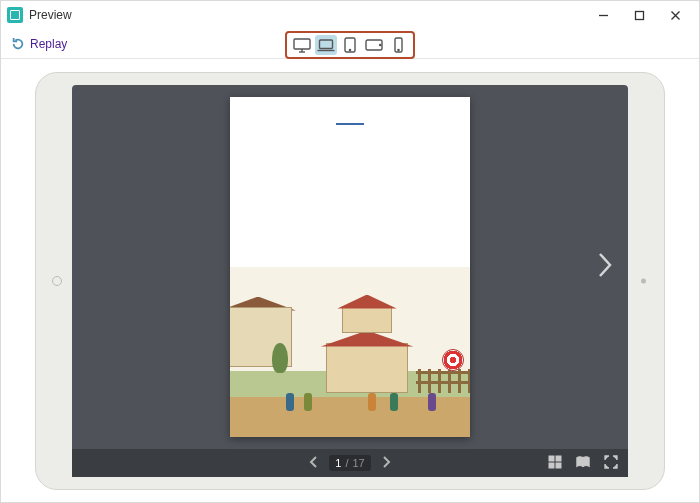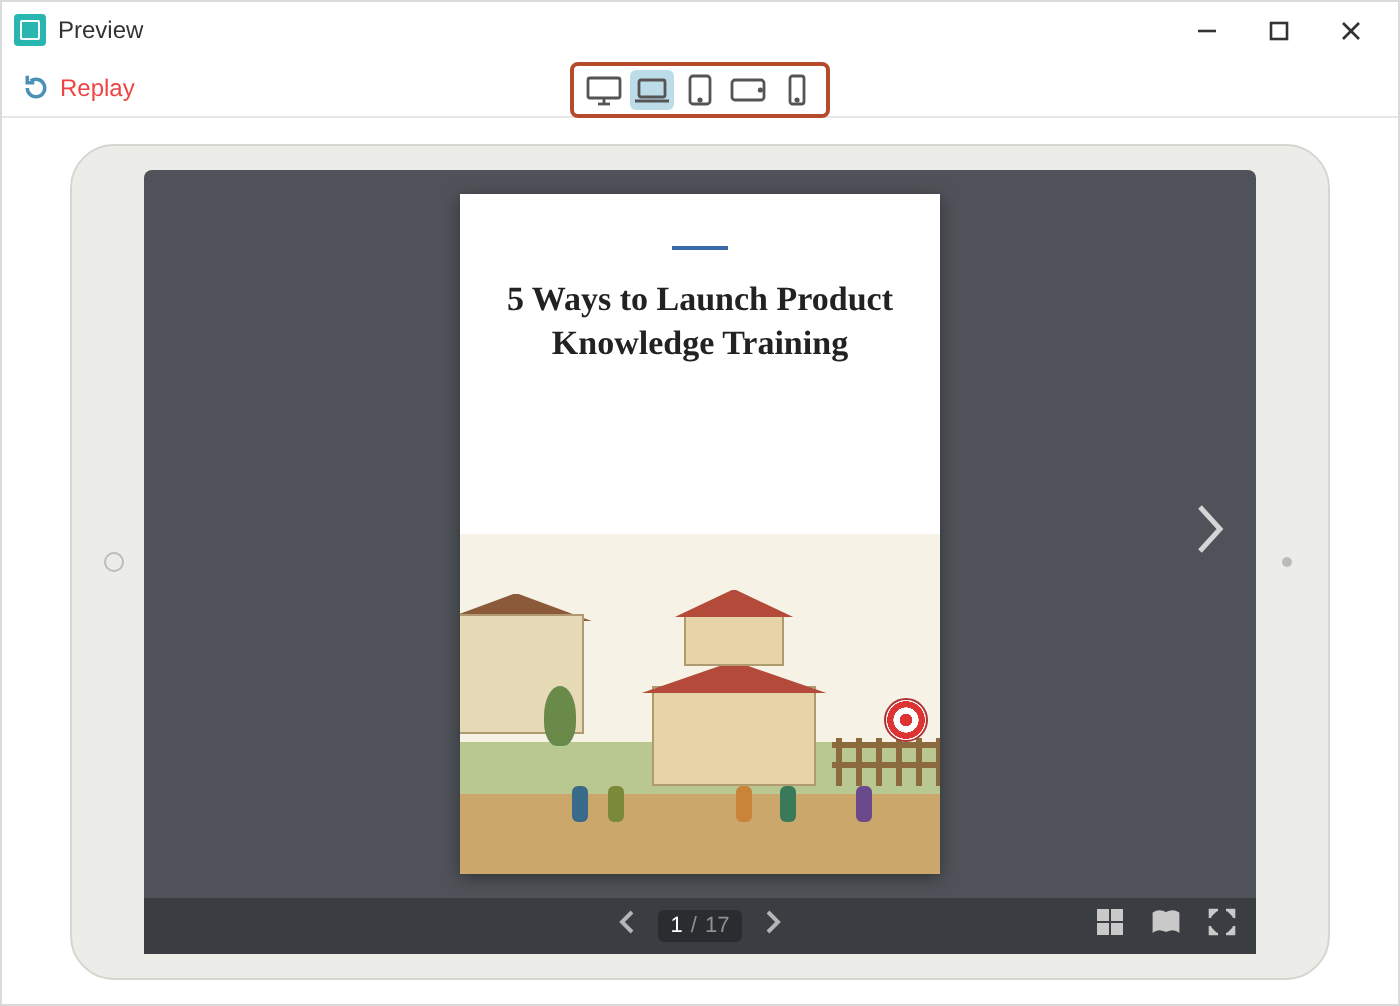--- a/index.html
+++ b/index.html
@@ -48,21 +48,21 @@
     height: 30px;
     background:#fff;
     display:flex;
     align-items:center;
     padding: 0 10px;
     position:relative;
     border-bottom:1px solid #e6e6e6;
   }
   .replay-btn {
     display:flex; align-items:center; gap:5px;
-    font-size:12px; color:#ef4444;
+    font-size:12px; color:#4c1d95;
   }
   .replay-btn svg { width:14px; height:14px; stroke:#4a90b8; stroke-width:2; fill:none; }
   .device-group {
     position:absolute;
     left:50%; transform:translateX(-50%);
     top:2px;
     display:flex; gap:2px;
     border:2px solid #b64a2c;
     border-radius:4px;
     padding:2px 4px;
@@ -274,21 +274,20 @@
 
   <div class="preview-area">
     <div class="tablet-frame">
       <div class="tablet-btn"></div>
       <div class="tablet-cam"></div>
 
       <div class="viewer">
         <div class="viewer-stage">
           <div class="page">
             <div class="page-rule"></div>
-            <div class="page-title">5 Ways to Launch Product Knowledge Training</div>
             <div class="illustration">
               <div class="ground"></div>
               <div class="sky-grass"></div>
               <div class="roof-left"></div>
               <div class="building-left"></div>
               <div class="tree"></div>
               <div class="pagoda-base"></div>
               <div class="pagoda-roof1"></div>
               <div class="pagoda-upper"></div>
               <div class="pagoda-roof2"></div>

